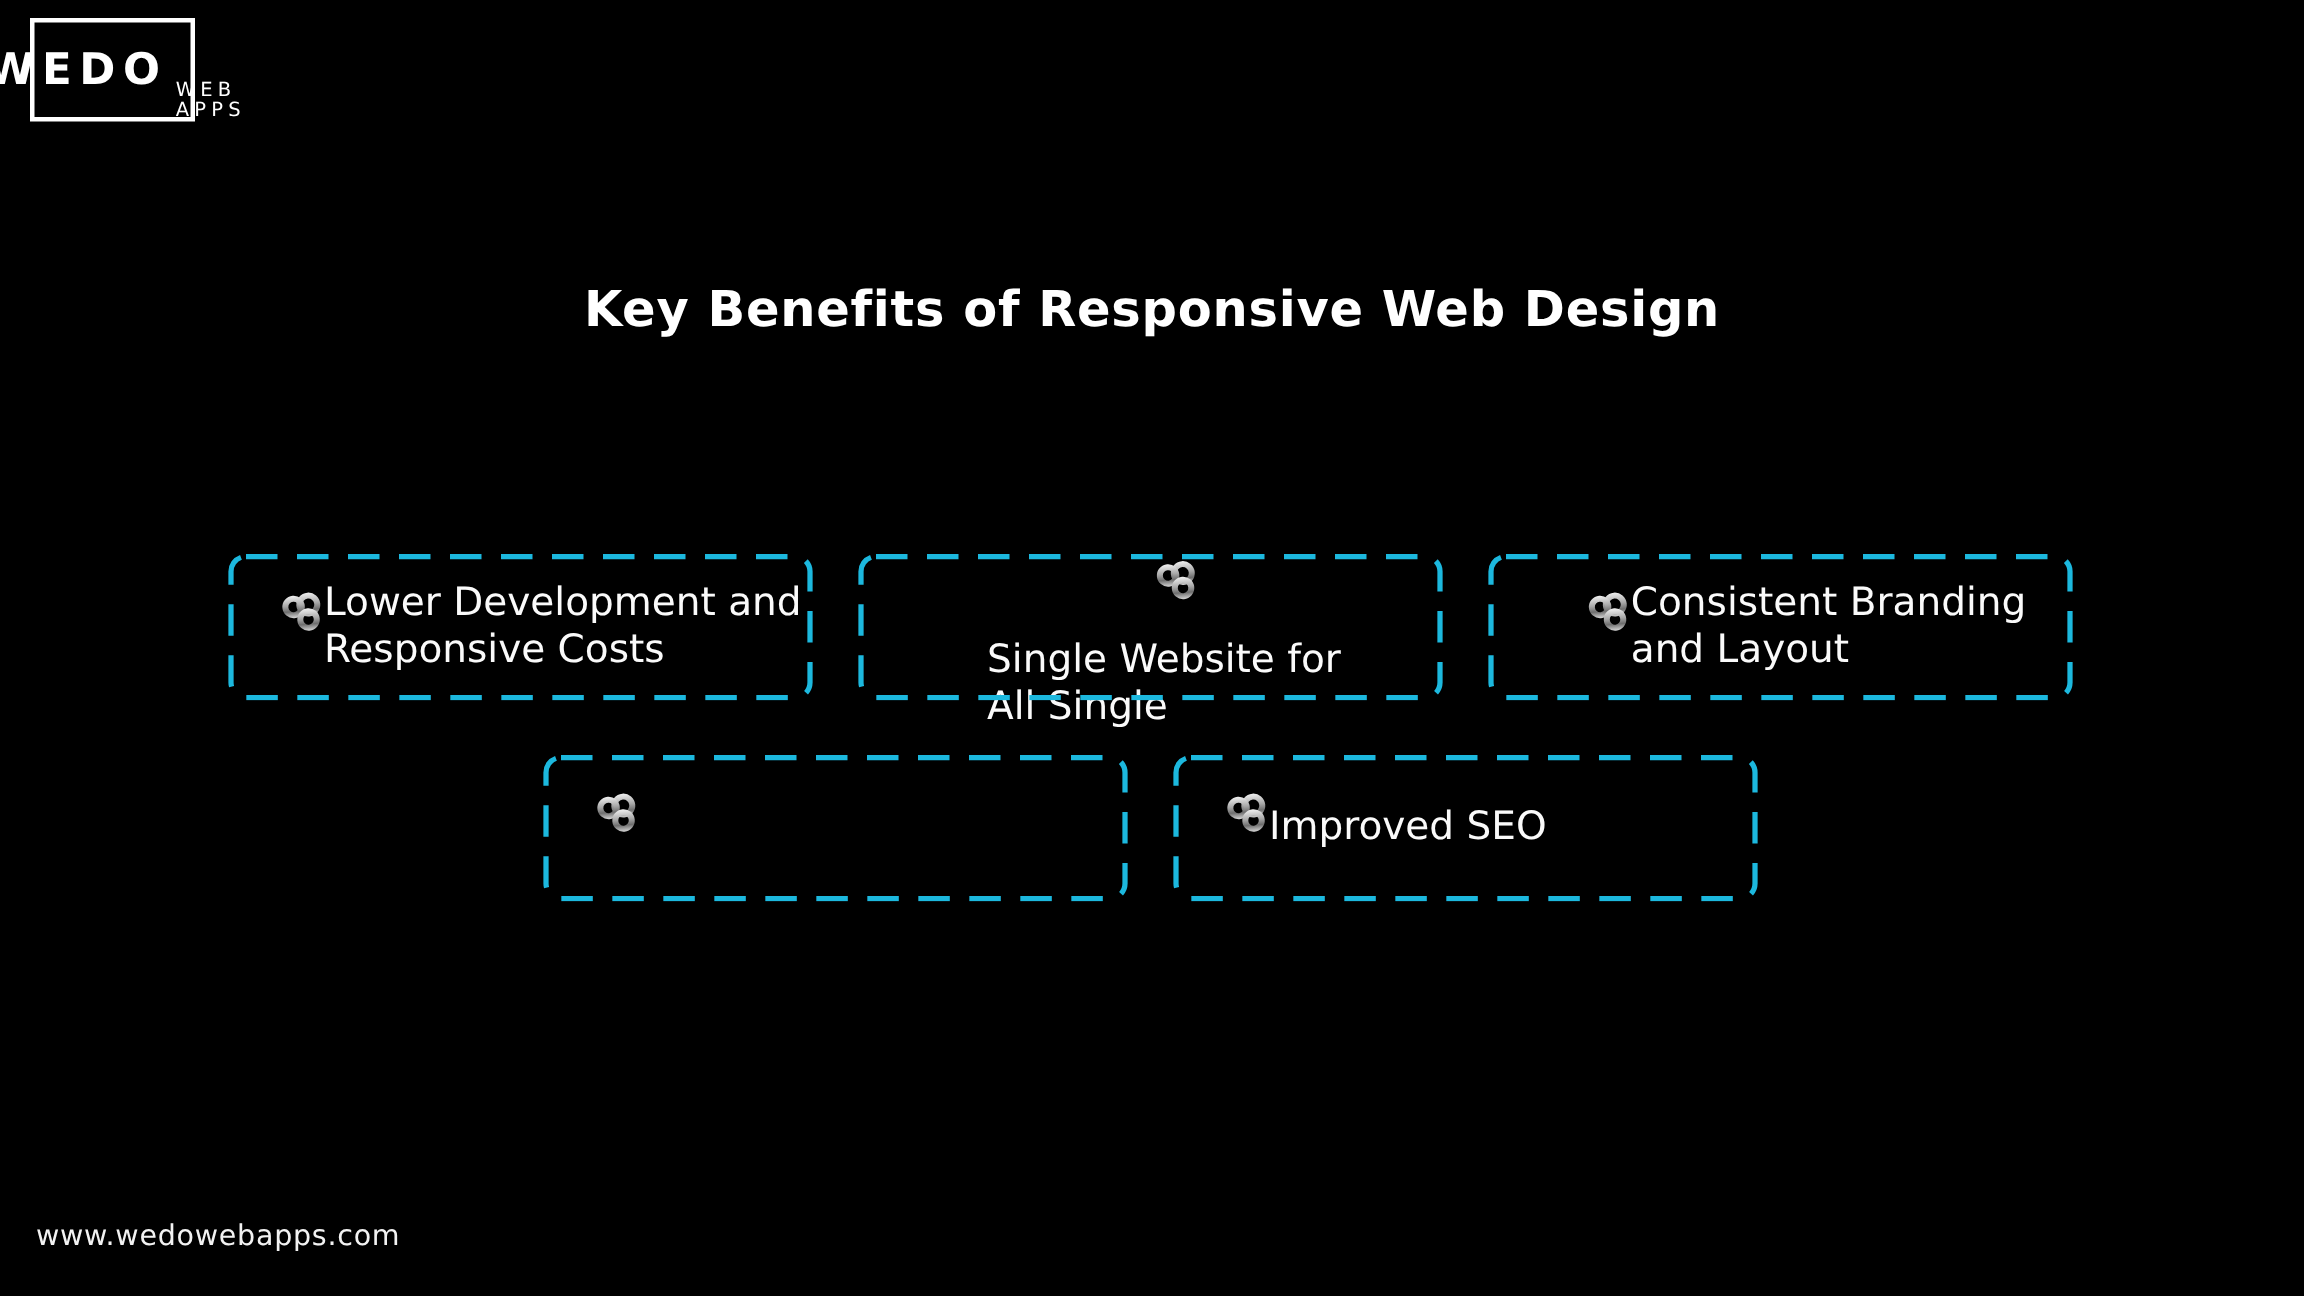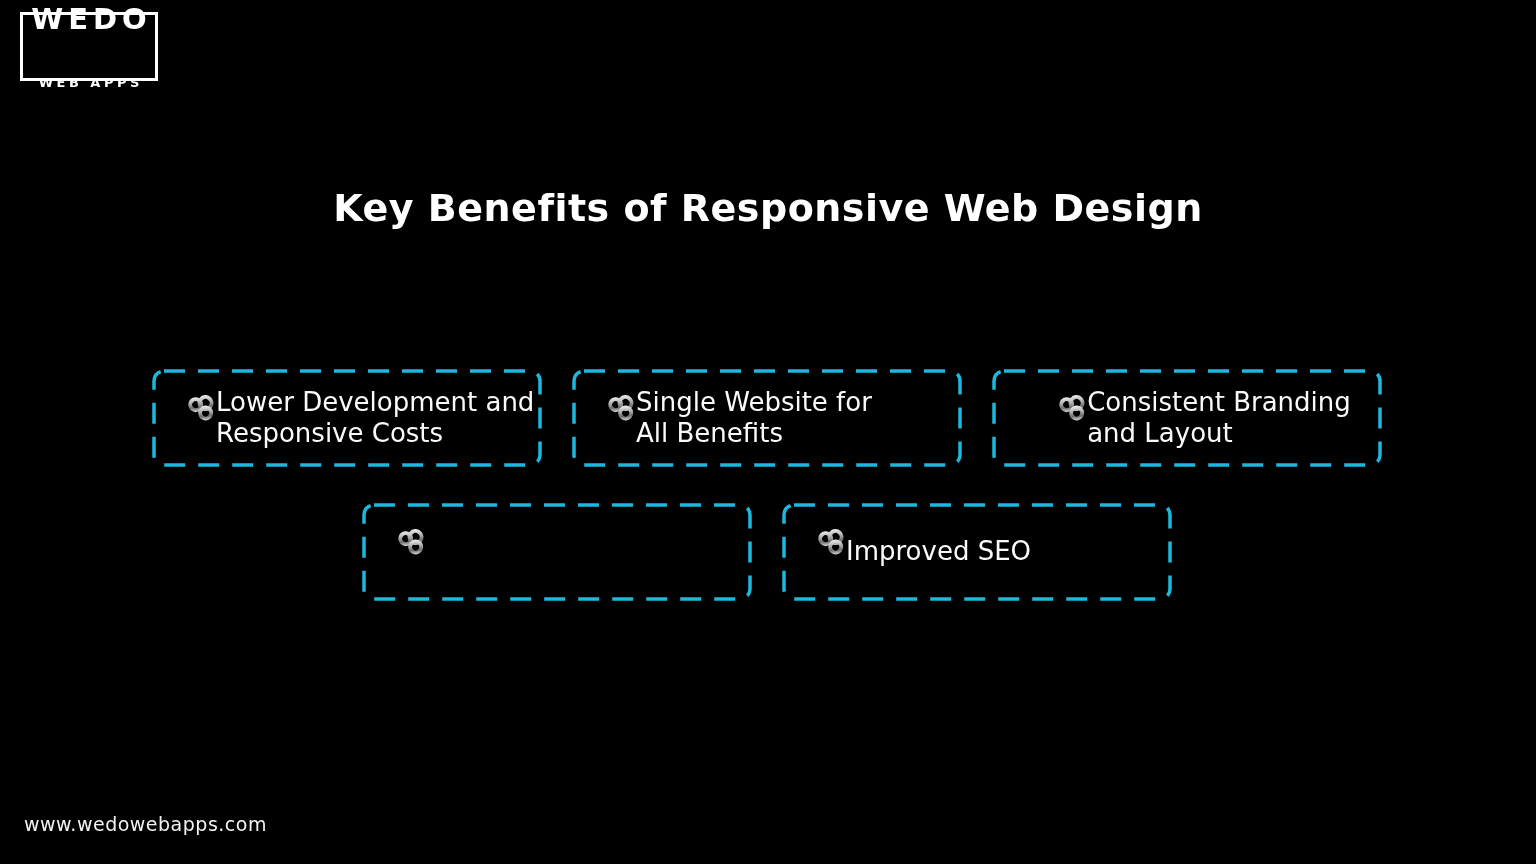--- a/index.html
+++ b/index.html
@@ -8,44 +8,44 @@
     width: 1536px; height: 864px;
     position: relative;
     overflow: hidden;
     font-family: "DejaVu Sans", "Liberation Sans", sans-serif;
     color: #ffffff;
   }
 
   
   .logo-box {
     position: absolute; left: 20px; top: 12px;
-    width: 138px; height: 69px;
+    width: 110px; height: 69px;
     border: 3px solid #ffffff;
-    display: flex; flex-direction: column;
+    display: flex; flex-direction: row;
     align-items: center; justify-content: center;
     gap: 2px;
   }
   .logo-line1 {
     font-size: 29px; font-weight: 600;
     letter-spacing: 5px; line-height: 1;
     padding-left: 5px; 
   }
   .logo-line2 {
-    font-size: 13px; font-weight: 700;
+    font-size: 13px; font-weight: 400;
     letter-spacing: 3.5px; line-height: 1;
     padding-left: 3.5px;
     margin-top: 40px;
   }
 
   
   .page-title {
     position: absolute; left: 0; top: 186px;
     width: 100%;
     text-align: center;
-    font-size: 38px; font-weight: 700;
+    font-size: 33px; font-weight: 700;
     letter-spacing: 0.5px;
     color: #ffffff;
   }
 
   
   .benefit-card {
     position: absolute;
     width: 390px; height: 98px;
     display: flex; align-items: center;
     padding-left: 18px;
@@ -58,21 +58,21 @@
   }
   .benefit-label {
     font-size: 26px; font-weight: 500;
     line-height: 1.2;
     color: #fafafa;
     white-space: nowrap;
   }
   .key-icon-wrap { flex: 0 0 auto; width: 46px; height: 56px; }
 
   #card-1 { left: 152px; top: 369px; }
-  #card-2 { left: 572px; top: 369px; }
+  #card-2 { left: 572px; top: 369px; flex-direction: column; }
   #card-3 { left: 992px; top: 369px; justify-content: center; }
   #card-4 { left: 362px; top: 503px; }
   #card-5 { left: 782px; top: 503px; }
 
   
   .footer-url {
     position: absolute; left: 24px; top: 813px;
     font-size: 19px; font-weight: 400;
     color: #f2f2f2;
     letter-spacing: 0.5px;
@@ -125,21 +125,21 @@
 
 <div class="benefit-card" id="card-2">
   <svg class="dash-border" viewBox="0 0 390 98">
       <use href="#dash-rect"></use>
     </svg>
   <svg class="key-icon-wrap" viewBox="0 0 46 56">
       <use href="#old-key"></use>
     </svg>
   <div class="benefit-label">
     <div>Single Website for</div>
-    <div>All Benefits</div>
+    <div>All Single</div>
   </div>
 </div>
 
 <div class="benefit-card" id="card-3">
   <svg class="dash-border" viewBox="0 0 390 98">
       <use href="#dash-rect"></use>
     </svg>
   <svg class="key-icon-wrap" viewBox="0 0 46 56">
       <use href="#old-key"></use>
     </svg>

